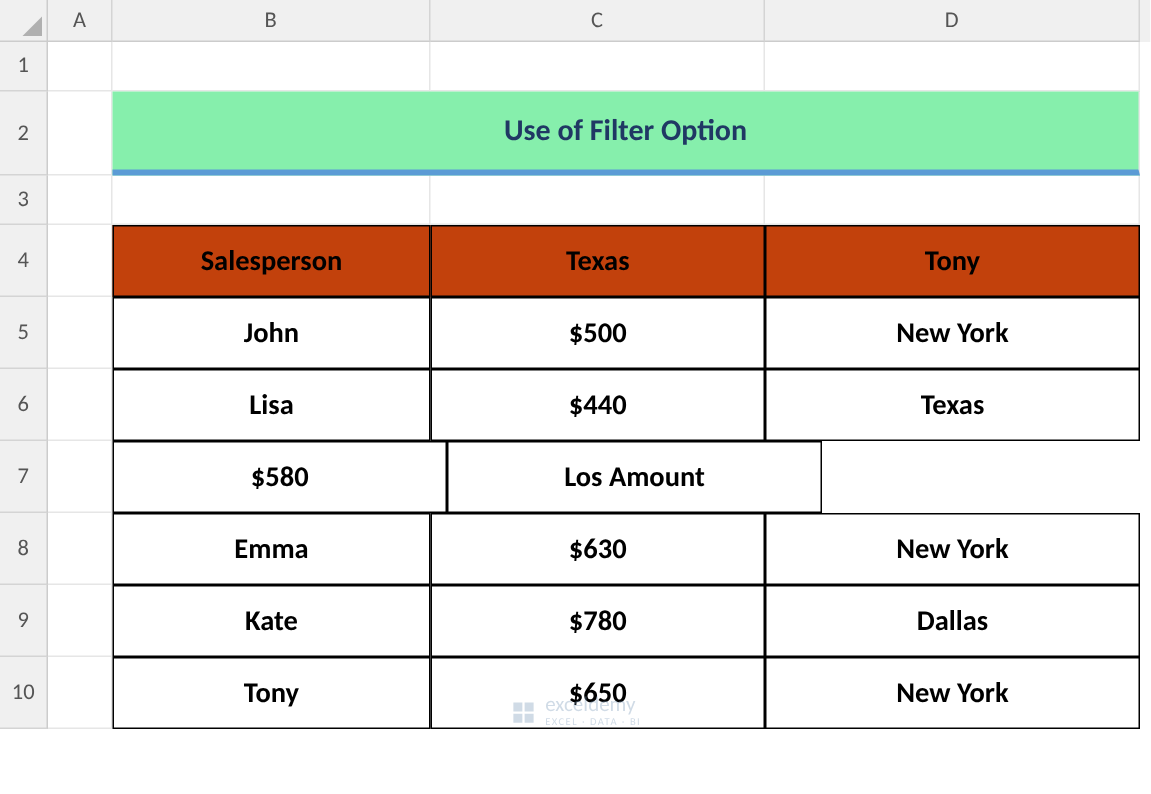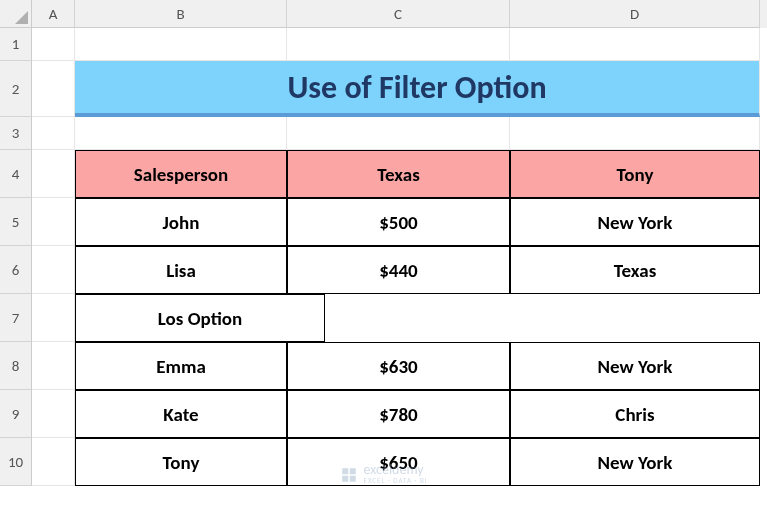--- a/index.html
+++ b/index.html
@@ -91,32 +91,32 @@
     .grid-cell {
       border-right: 1px solid #e6e6e6;
       border-bottom: 1px solid #e6e6e6;
     }
     .row-1 .grid-cell { height: 33px; }
     .row-2 .grid-cell { height: 56px; }
     .row-3 .grid-cell { height: 33px; }
     .row-data .grid-cell { height: 48px; }
     .title-cell {
       width: 685px;
-      background: #7dd3fc;
-      display: flex;
-      align-items: center;
-      justify-content: center;
-      font-size: 32px;
+      background: #86efac;
+      display: flex;
+      align-items: center;
+      justify-content: center;
+      font-size: 20px;
       font-weight: bold;
       color: #203864;
       border-bottom: 4px solid #5b9bd5;
       position: relative;
     }
     .data-header {
-      background: #fca5a5;
+      background: #c2410c;
       font-weight: bold;
       font-size: 19px;
       color: #000;
       display: flex;
       align-items: center;
       justify-content: center;
       border: 1px solid #000 !important;
     }
     .data-cell {
       font-size: 19px;
@@ -215,35 +215,36 @@
 
   <div class="grid-row row-data">
     <div class="grid-cell col-A"></div>
     <div class="grid-cell col-B data-cell">Lisa</div>
     <div class="grid-cell col-C data-cell">$440</div>
     <div class="grid-cell col-D data-cell">Texas</div>
   </div>
 
   <div class="grid-row row-data">
     <div class="grid-cell col-A"></div>
-    <div class="grid-cell col-D data-cell">Los Option</div>
+    <div class="grid-cell col-C data-cell">$580</div>
+    <div class="grid-cell col-D data-cell">Los Amount</div>
   </div>
 
   <div class="grid-row row-data">
     <div class="grid-cell col-A"></div>
     <div class="grid-cell col-B data-cell">Emma</div>
     <div class="grid-cell col-C data-cell">$630</div>
     <div class="grid-cell col-D data-cell">New York</div>
   </div>
 
   <div class="grid-row row-data">
     <div class="grid-cell col-A"></div>
     <div class="grid-cell col-B data-cell">Kate</div>
     <div class="grid-cell col-C data-cell">$780</div>
-    <div class="grid-cell col-D data-cell">Chris</div>
+    <div class="grid-cell col-D data-cell">Dallas</div>
   </div>
 
   <div class="grid-row row-data">
     <div class="grid-cell col-A"></div>
     <div class="grid-cell col-B data-cell">Tony</div>
     <div class="grid-cell col-C data-cell">$650</div>
     <div class="grid-cell col-D data-cell">New York</div>
   </div>
 
 </div>

